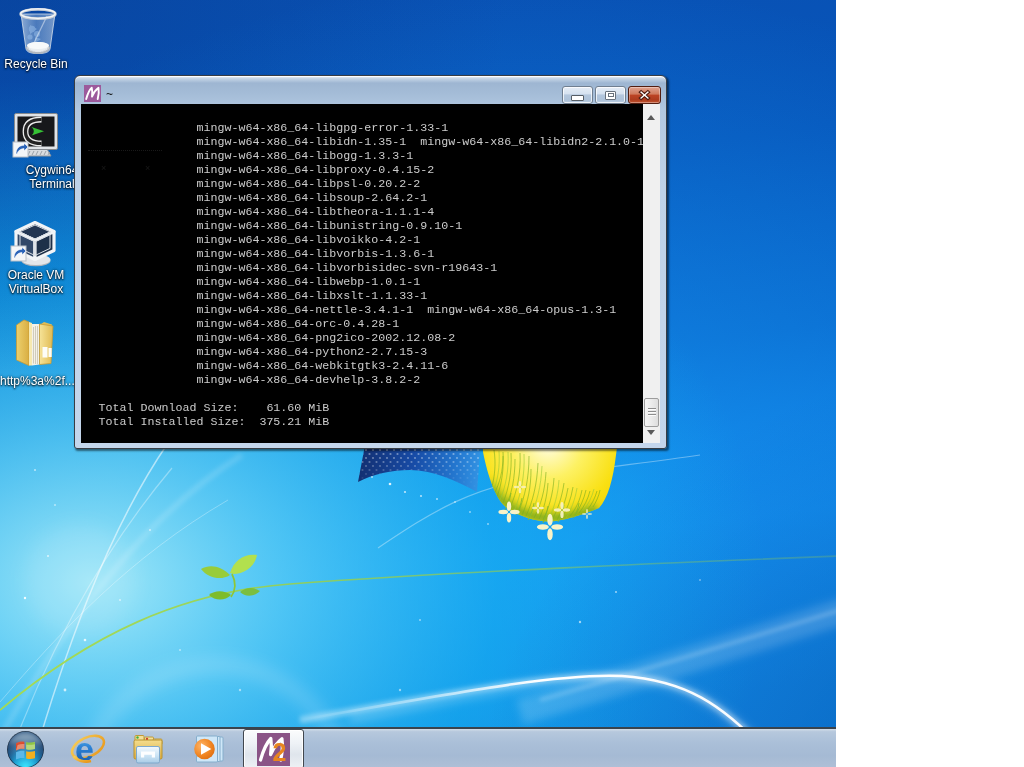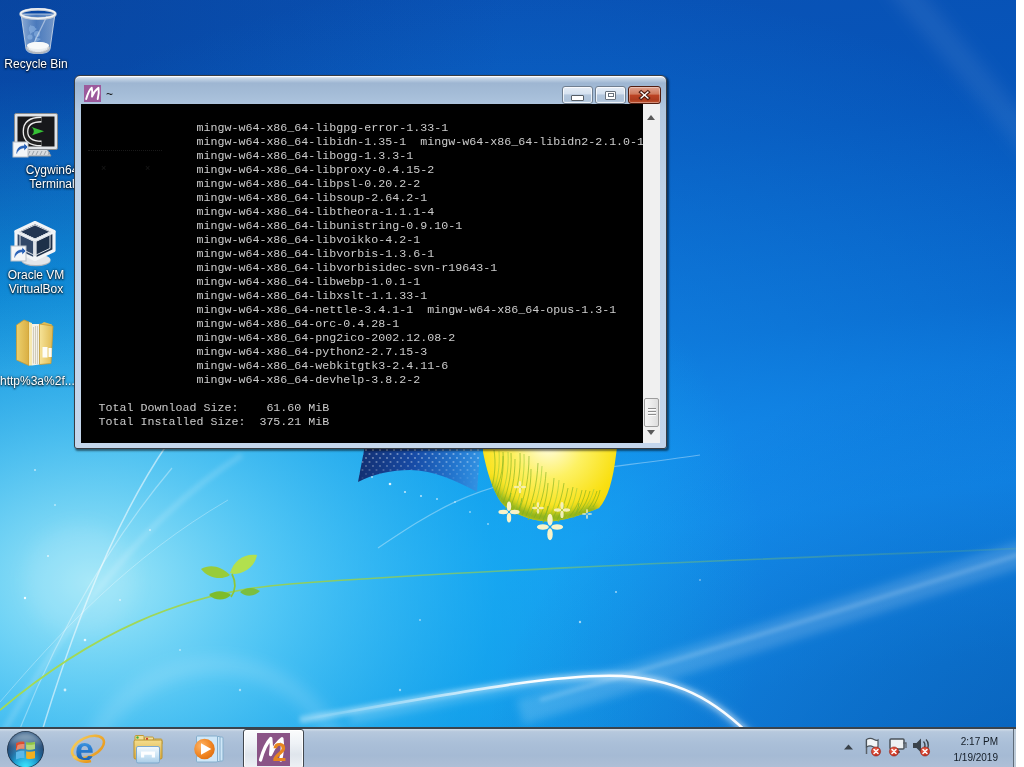--- a/index.html
+++ b/index.html
@@ -1,16 +1,16 @@
 <!DOCTYPE html>
 <html><head>
 <meta charset="utf-8">
 <style>
 html,body{margin:0;padding:0;}
-#screen{position:relative;width:1016px;height:767px;overflow:hidden;
+#screen{position:relative;width:836px;height:767px;overflow:hidden;
   font-family:"Liberation Sans",sans-serif;background:#2166c4;}
 #wall{position:absolute;left:0;top:0;}
 .dicon{position:absolute;width:72px;text-align:center;color:#fff;font-size:12px;
   text-shadow:0 1px 2px rgba(0,0,0,0.95),0 0 3px rgba(0,0,0,0.8);line-height:14px;}
 
 #win{position:absolute;left:74px;top:75px;width:591px;height:372px;
   border:1px solid #383d44;border-radius:6px 6px 3px 3px;
   background:linear-gradient(180deg,#f2f6fa 0%,#c4d4e6 0.7%,#9eb6d2 1.9%,#a5bdd8 5%,#b2c8e0 9%,#bed2e8 30%,#c4d6ec 100%);
   box-shadow:1.5px 1.5px 2px rgba(0,0,0,0.5), inset 0 1px 0 rgba(255,255,255,0.9);}
 #winicon{position:absolute;left:9px;top:9px;width:17px;height:17px;}

